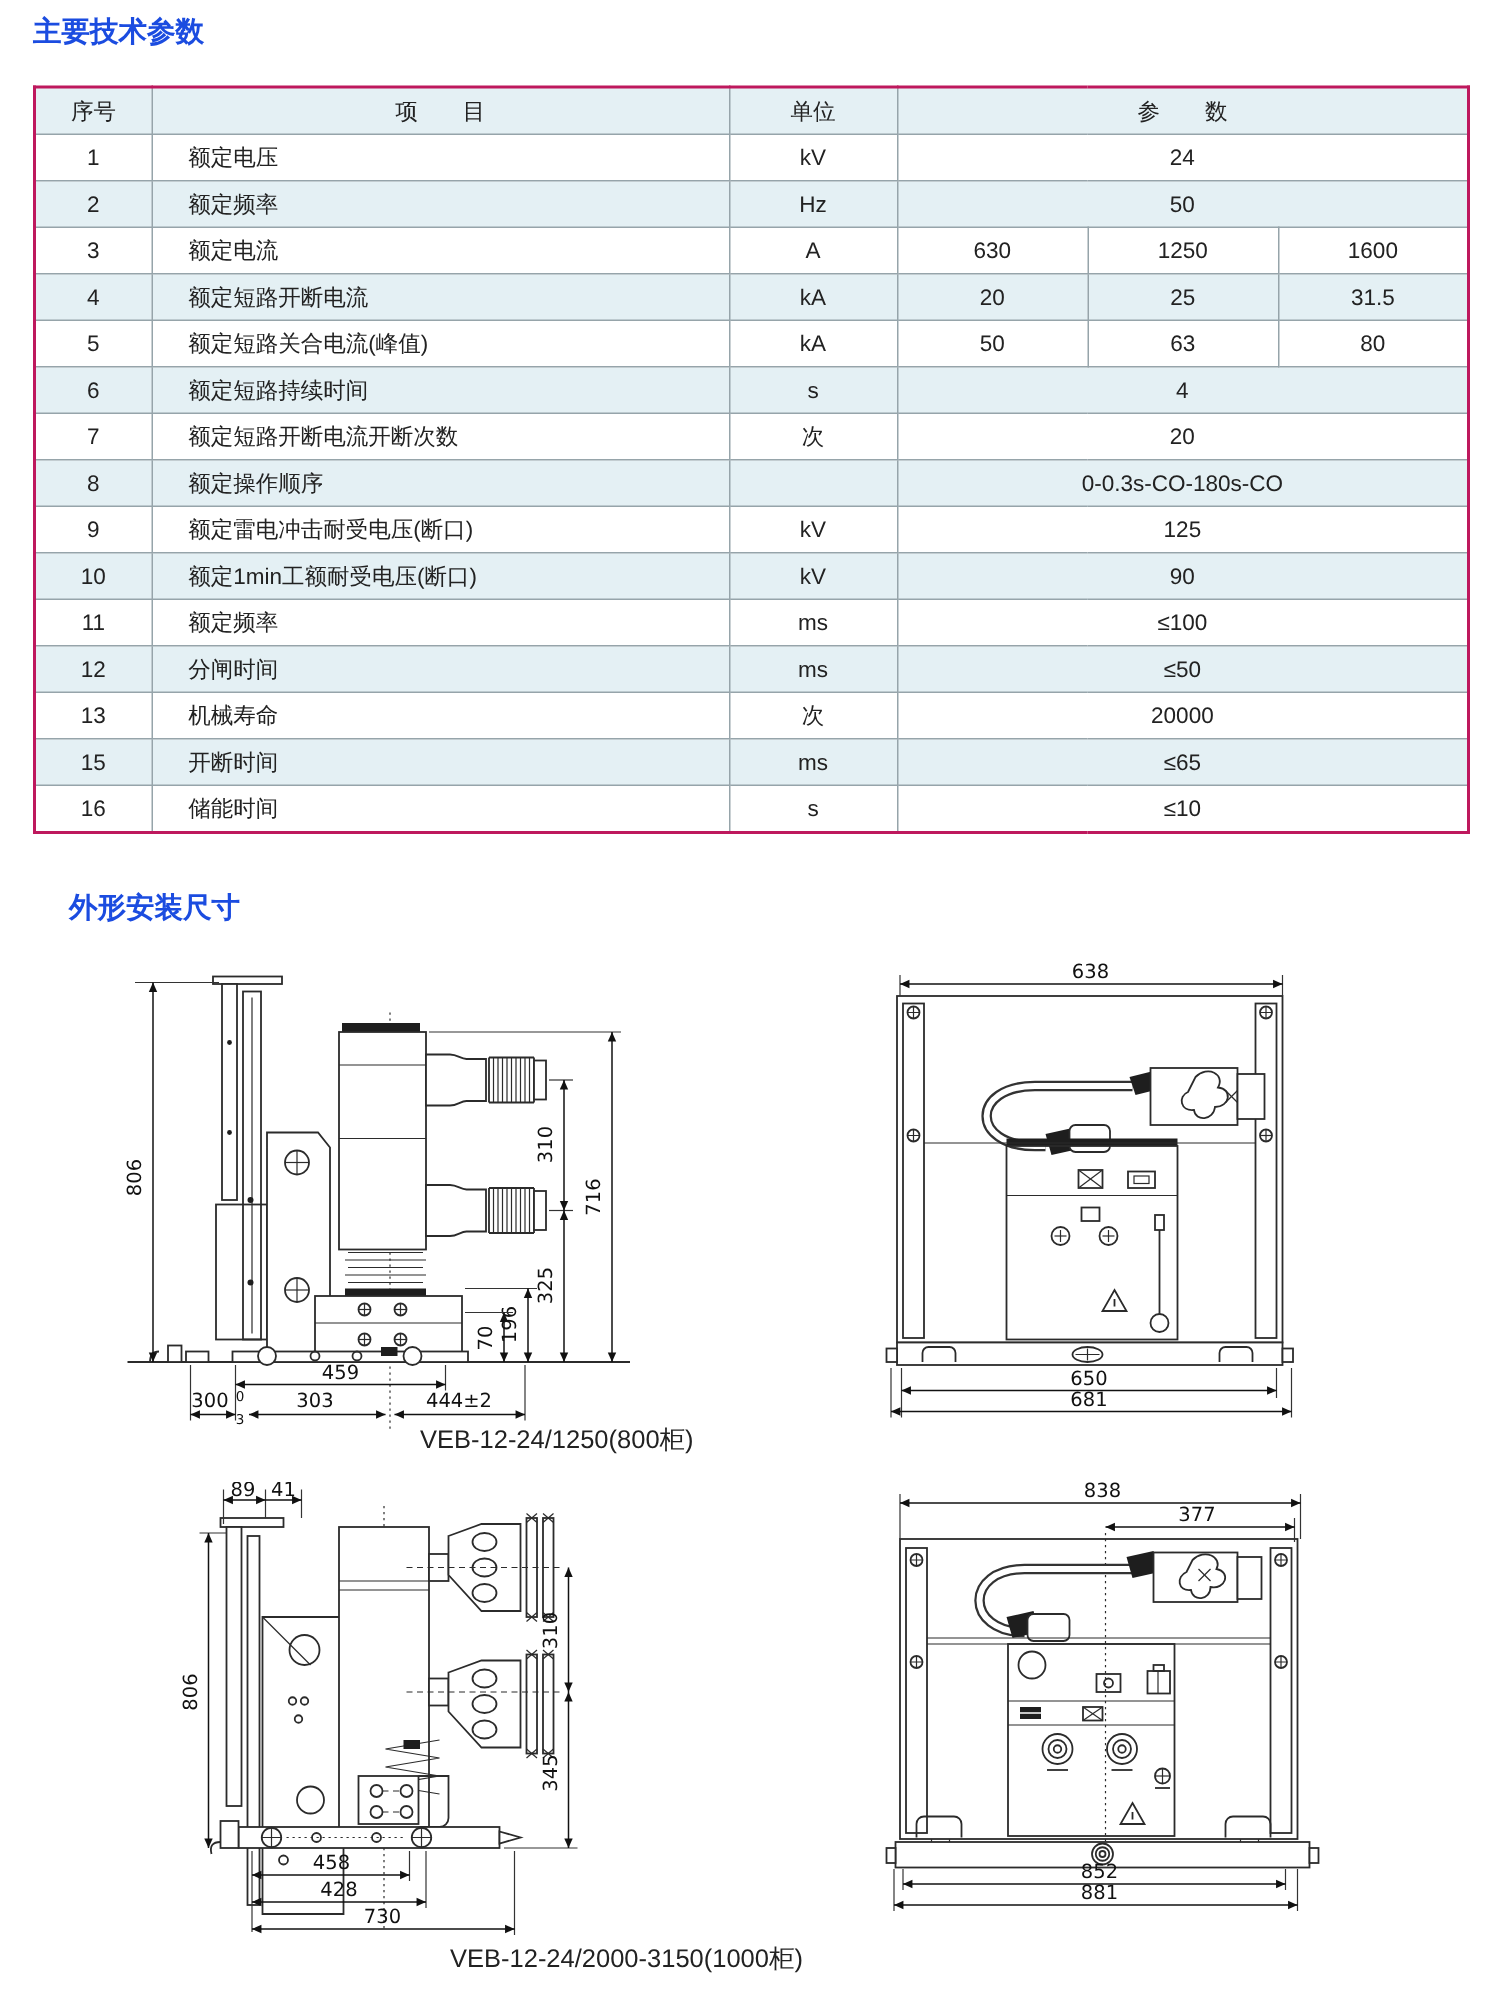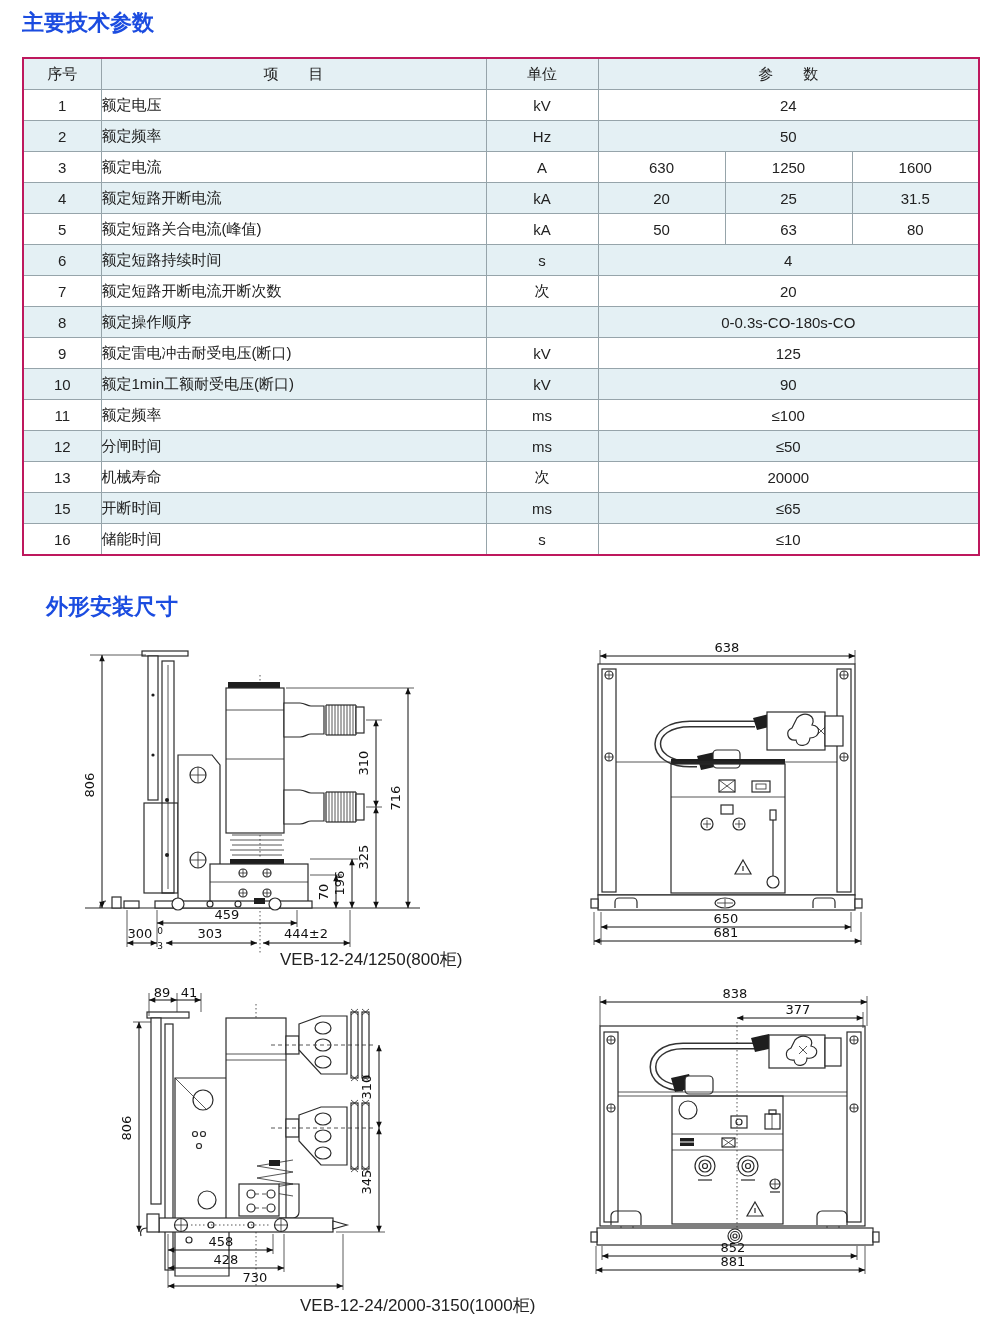--- a/index.html
+++ b/index.html
@@ -1,27 +1,27 @@
 <!DOCTYPE html>
 <html><head>
 <meta charset="utf-8">
 <style>
   html,body{margin:0;padding:0;background:#fff;}
   .page{position:relative;width:1000px;height:1334px;background:#ffffff;
         font-family:"Liberation Sans","DejaVu Sans",sans-serif;color:#1c1c1c;overflow:hidden;}
-  .sec-title{position:absolute;left:22px;font-size:22px;font-weight:bold;color:#1b4ce0;margin:0;}
+  .sec-title{position:absolute;left:22px;font-size:19px;font-weight:bold;color:#1b4ce0;margin:0;}
   #title1{top:8px;}
   #title2{top:592px;margin-left:24px;}
   table.params{position:absolute;left:22px;top:57px;width:956px;border-collapse:collapse;
         table-layout:fixed;border:2px solid #be185d;}
   table.params td,table.params th{border:1px solid #96a4aa;height:30px;font-size:15px;
         font-weight:normal;text-align:center;padding:0;color:#222;}
   table.params thead tr{background:#e4f0f4;}
   table.params tbody tr:nth-child(even){background:#e4f0f4;}
-  table.params td.item{text-align:left;}
+  table.params td.item{text-align:left;padding-left:24px;}
   .figwrap{position:absolute;}
   .caption{position:absolute;font-size:17px;color:#222;text-align:left;}
   #cap1{top:948px;left:280px;width:460px;}
   #cap2{top:1294px;left:300px;width:460px;}
   svg .art{stroke:#2b2b2b;stroke-width:1.2;fill:none;}
   svg .artw{stroke:#2b2b2b;stroke-width:1.2;fill:#fff;}
   svg .thin{stroke:#2b2b2b;stroke-width:.8;fill:none;}
   svg .solid{fill:#1e1e1e;stroke:none;}
   svg .dim{stroke:#111;stroke-width:1;fill:none;}
   svg .ext{stroke:#333;stroke-width:.8;fill:none;}

